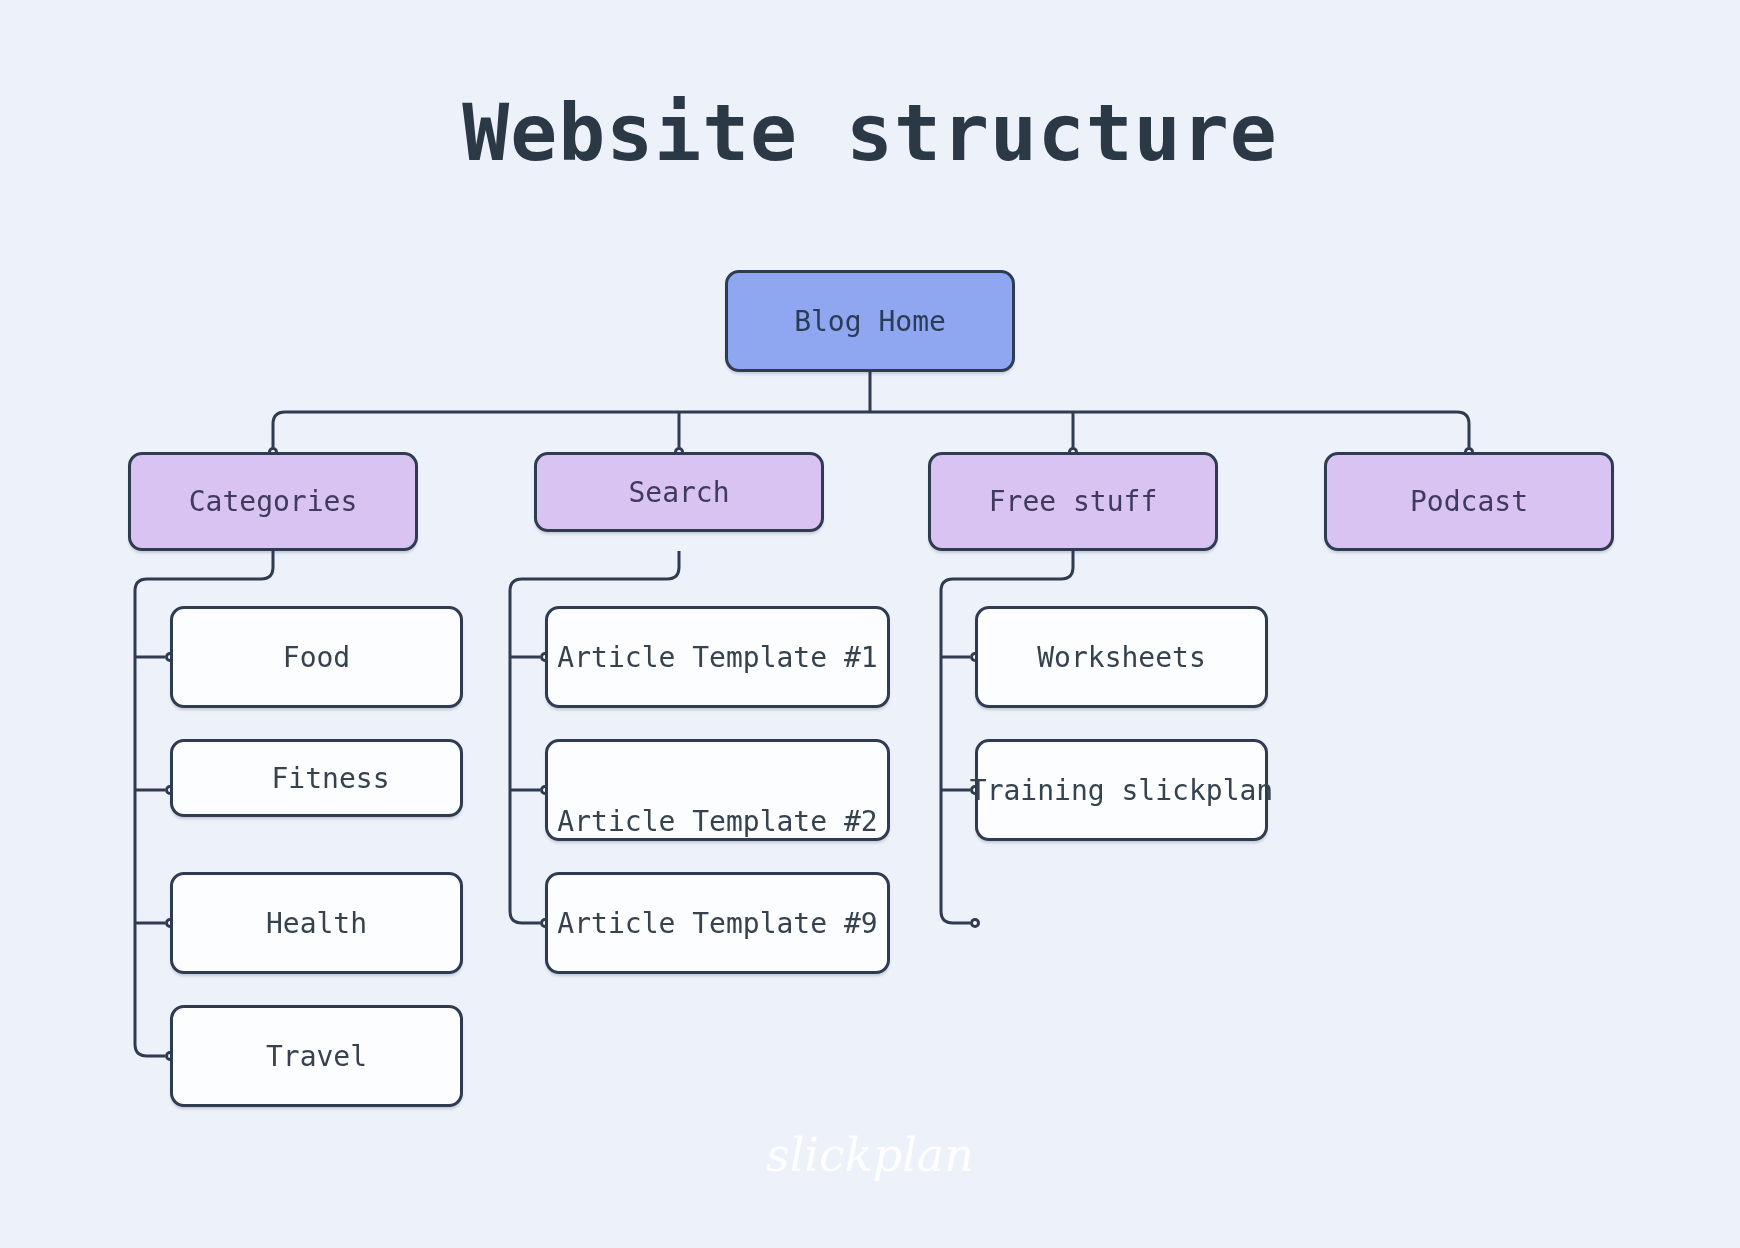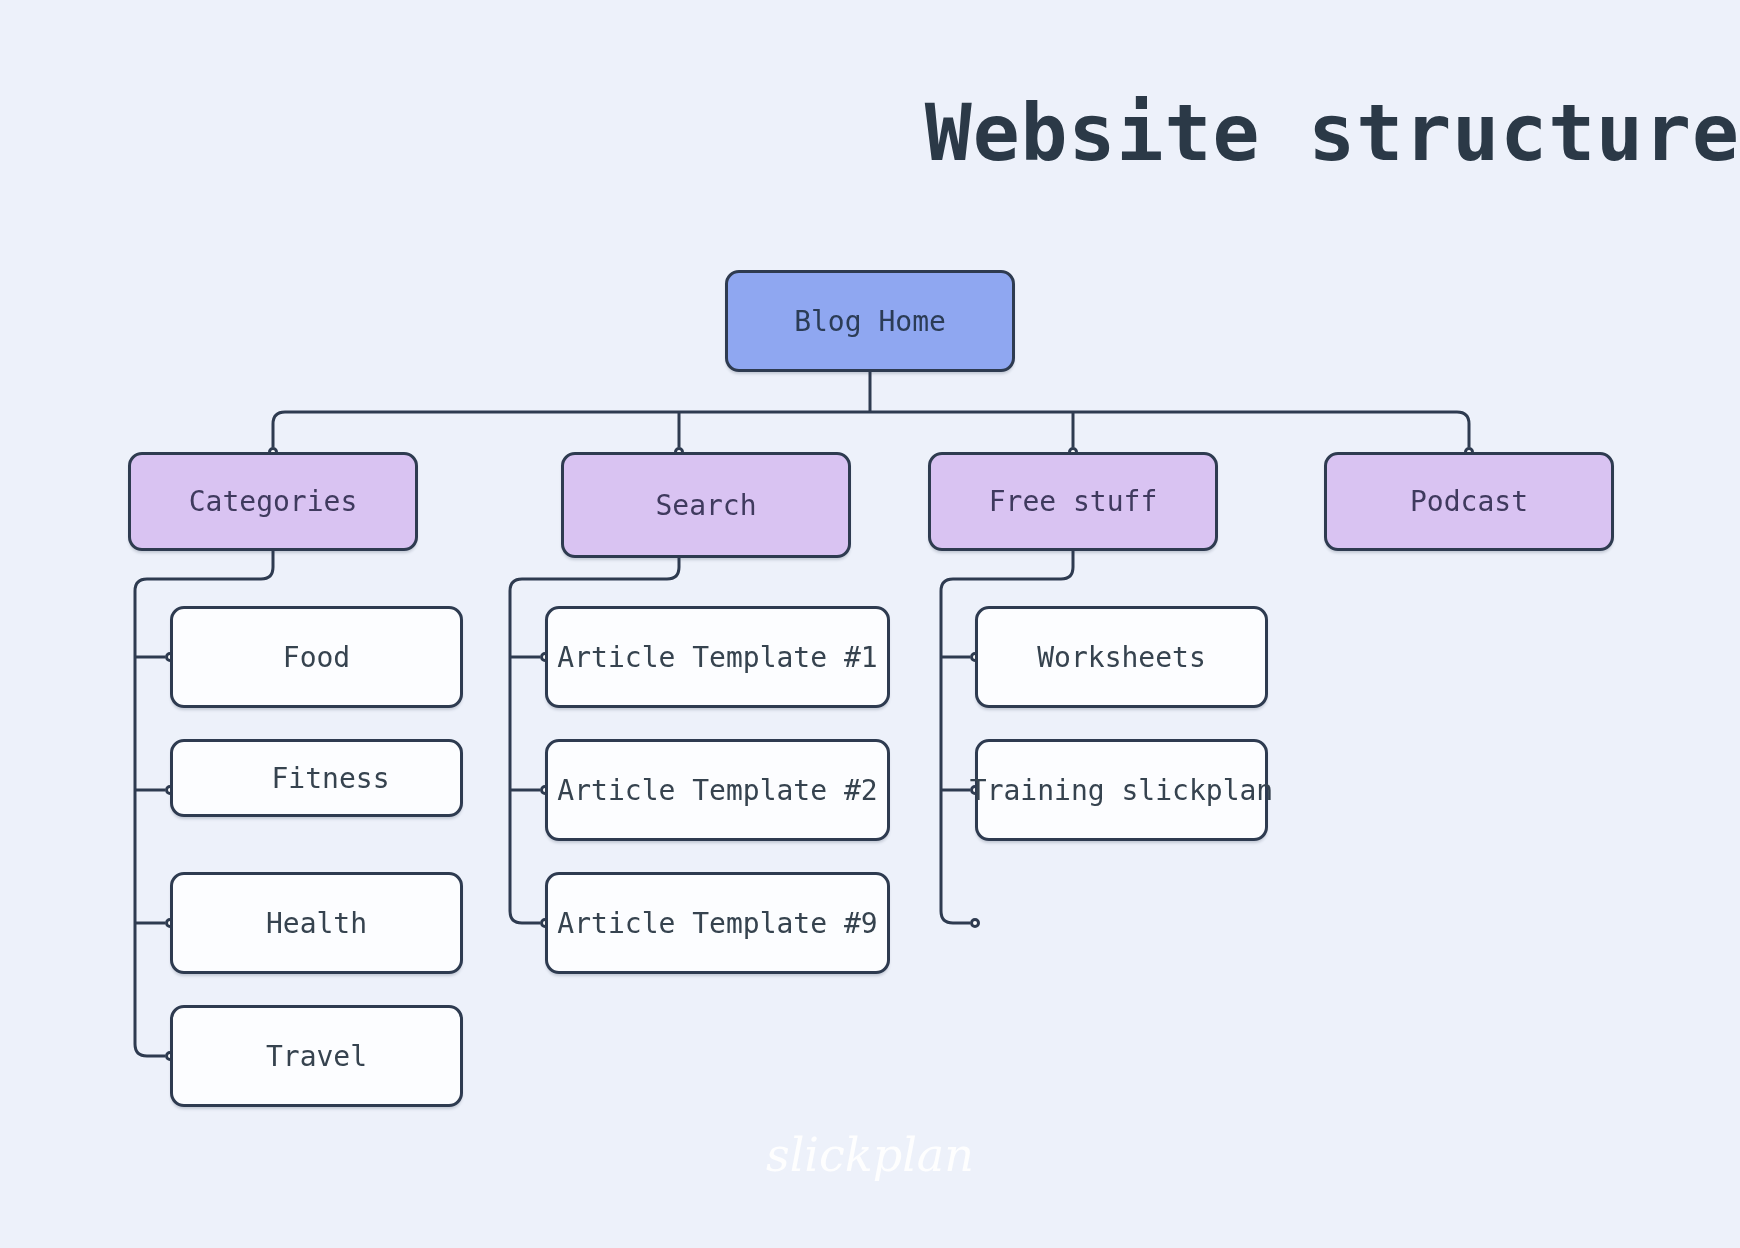--- a/index.html
+++ b/index.html
@@ -10,21 +10,21 @@
     overflow: hidden;
   }
   .stage {
     position: relative;
     width: 1740px; height: 1248px;
     background: var(--background, #edf1fa);
   }
   .page-title {
     position: absolute;
     left: 0; top: 88px; width: 1740px;
-    text-align: right;
+    text-align: center;
     font-size: 78px;
     font-weight: bold;
     letter-spacing: 1px;
     color: var(--title-text, #2b3947);
   }
   svg.wires {
     position: absolute; left: 0; top: 0;
     pointer-events: none;
   }
   .wire {
@@ -61,29 +61,29 @@
     font-style: italic;
     font-size: 46px;
     color: #ffffff;
     opacity: 0.95;
     pointer-events: none;
   }
 
   
   .pos-root       { left: 725px;  top: 270px;  width: 290px; height: 102px; }
   .pos-branch-0   { left: 128px;  top: 452px;  width: 290px; height: 99px; }
-  .pos-branch-1   { left: 561px;  top: 452px;  width: 290px; height: 106px; }
+  .pos-branch-1   { left: 534px;  top: 452px;  width: 290px; height: 80px; }
   .pos-branch-2   { left: 928px;  top: 452px;  width: 290px; height: 99px; }
   .pos-branch-3   { left: 1324px; top: 452px;  width: 290px; height: 99px; }
   .pos-leaf-0-0   { left: 170px;  top: 606px;  width: 293px; height: 102px; }
   .pos-leaf-0-1   { left: 170px;  top: 739px;  width: 293px; height: 78px; padding-left: 28px; }
   .pos-leaf-0-2   { left: 170px;  top: 872px;  width: 293px; height: 102px; }
   .pos-leaf-0-3   { left: 170px;  top: 1005px; width: 293px; height: 102px; }
   .pos-leaf-1-0   { left: 545px;  top: 606px;  width: 345px; height: 102px; }
-  .pos-leaf-1-1   { left: 545px;  top: 739px;  width: 345px; height: 102px; }
+  .pos-leaf-1-1   { left: 545px;  top: 739px;  width: 345px; height: 102px; align-items: flex-end; }
   .pos-leaf-1-2   { left: 545px;  top: 872px;  width: 345px; height: 102px; }
   .pos-leaf-2-0   { left: 975px;  top: 606px;  width: 293px; height: 102px; }
   .pos-leaf-2-1   { left: 975px;  top: 739px;  width: 293px; height: 102px; }
   .pos-leaf-2-2   { left: 975px;  top: 872px;  width: 293px; height: 102px; }
 </style>
 </head>
 <body>
 
 <div class="stage">
 

